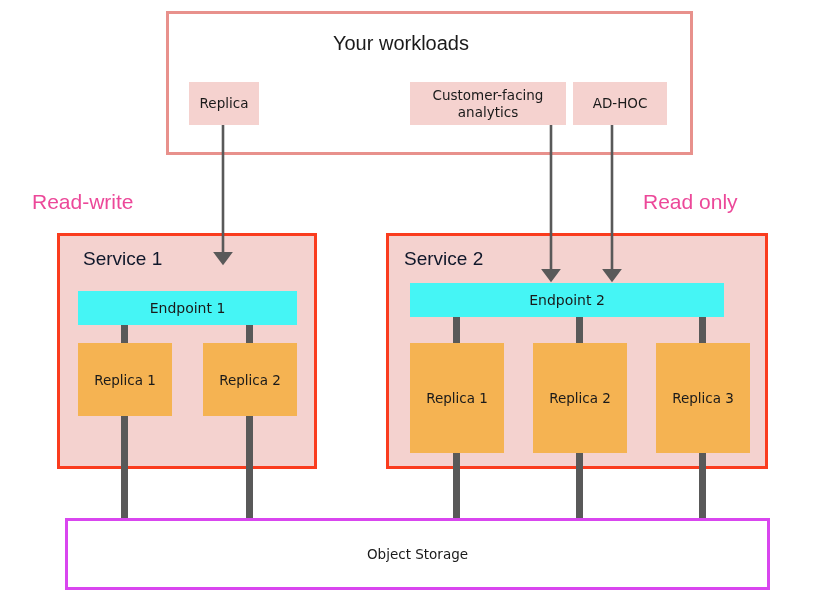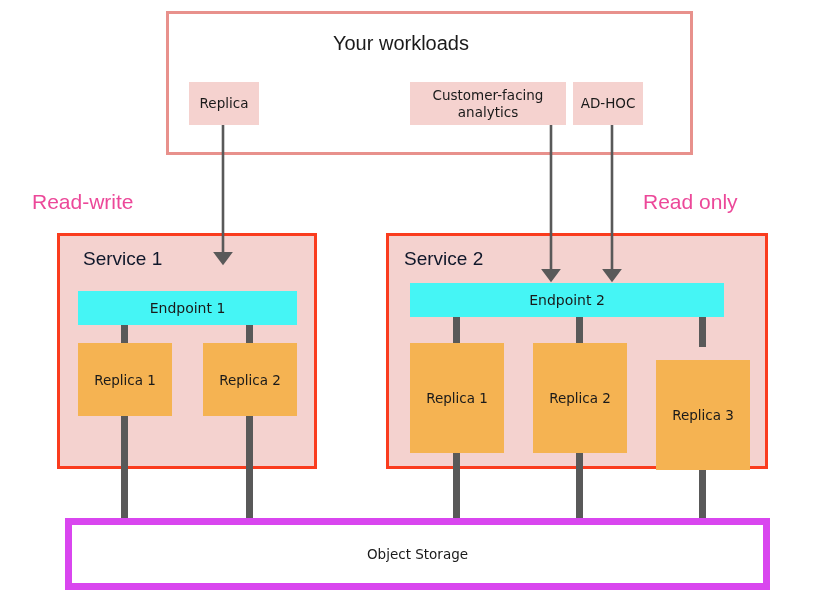--- a/index.html
+++ b/index.html
@@ -53,21 +53,21 @@
     font-size: 13.5px;
     display: flex;
     align-items: center;
     justify-content: center;
     text-align: center;
     line-height: 1.25;
     box-sizing: border-box;
   }
   .chip-writes   { left: 189px; top: 82px; width: 70px;  height: 43px; }
   .chip-cfa      { left: 410px; top: 82px; width: 156px; height: 43px; }
-  .chip-adhoc    { left: 573px; top: 82px; width: 70px;  height: 43px; }
+  .chip-adhoc    { left: 573px; top: 82px; width: 94px;  height: 43px; }
 
   
   .section-label {
     position: absolute;
     font-family: "Liberation Sans", sans-serif;
     font-size: 21px;
     color: #ec4899;
     white-space: nowrap;
   }
   .label-rw { left: 32px;  top: 190px; }
@@ -117,30 +117,30 @@
     font-size: 13.5px;
     display: flex;
     align-items: center;
     justify-content: center;
     box-sizing: border-box;
   }
   .s1-r1 { left: 78px;  top: 343px; width: 94px; height: 73px; }
   .s1-r2 { left: 203px; top: 343px; width: 94px; height: 73px; }
   .s2-r1 { left: 410px; top: 343px; width: 94px; height: 110px; }
   .s2-r2 { left: 533px; top: 343px; width: 94px; height: 110px; }
-  .s2-r3 { left: 656px; top: 343px; width: 94px; height: 110px; margin-top: 17px; }
+  .s2-r3 { left: 656px; top: 343px; width: 94px; height: 110px; }
 
   
   .object-storage {
     position: absolute;
     left: 65px;
     top: 518px;
     width: 705px;
     height: 72px;
-    border: 7px solid #d946ef;
+    border: 3px solid #d946ef;
     background: #ffffff;
     box-sizing: border-box;
     display: flex;
     align-items: center;
     justify-content: center;
     font-family: "DejaVu Sans", sans-serif;
     font-size: 13.5px;
     color: #1a1a1a;
   }
 

